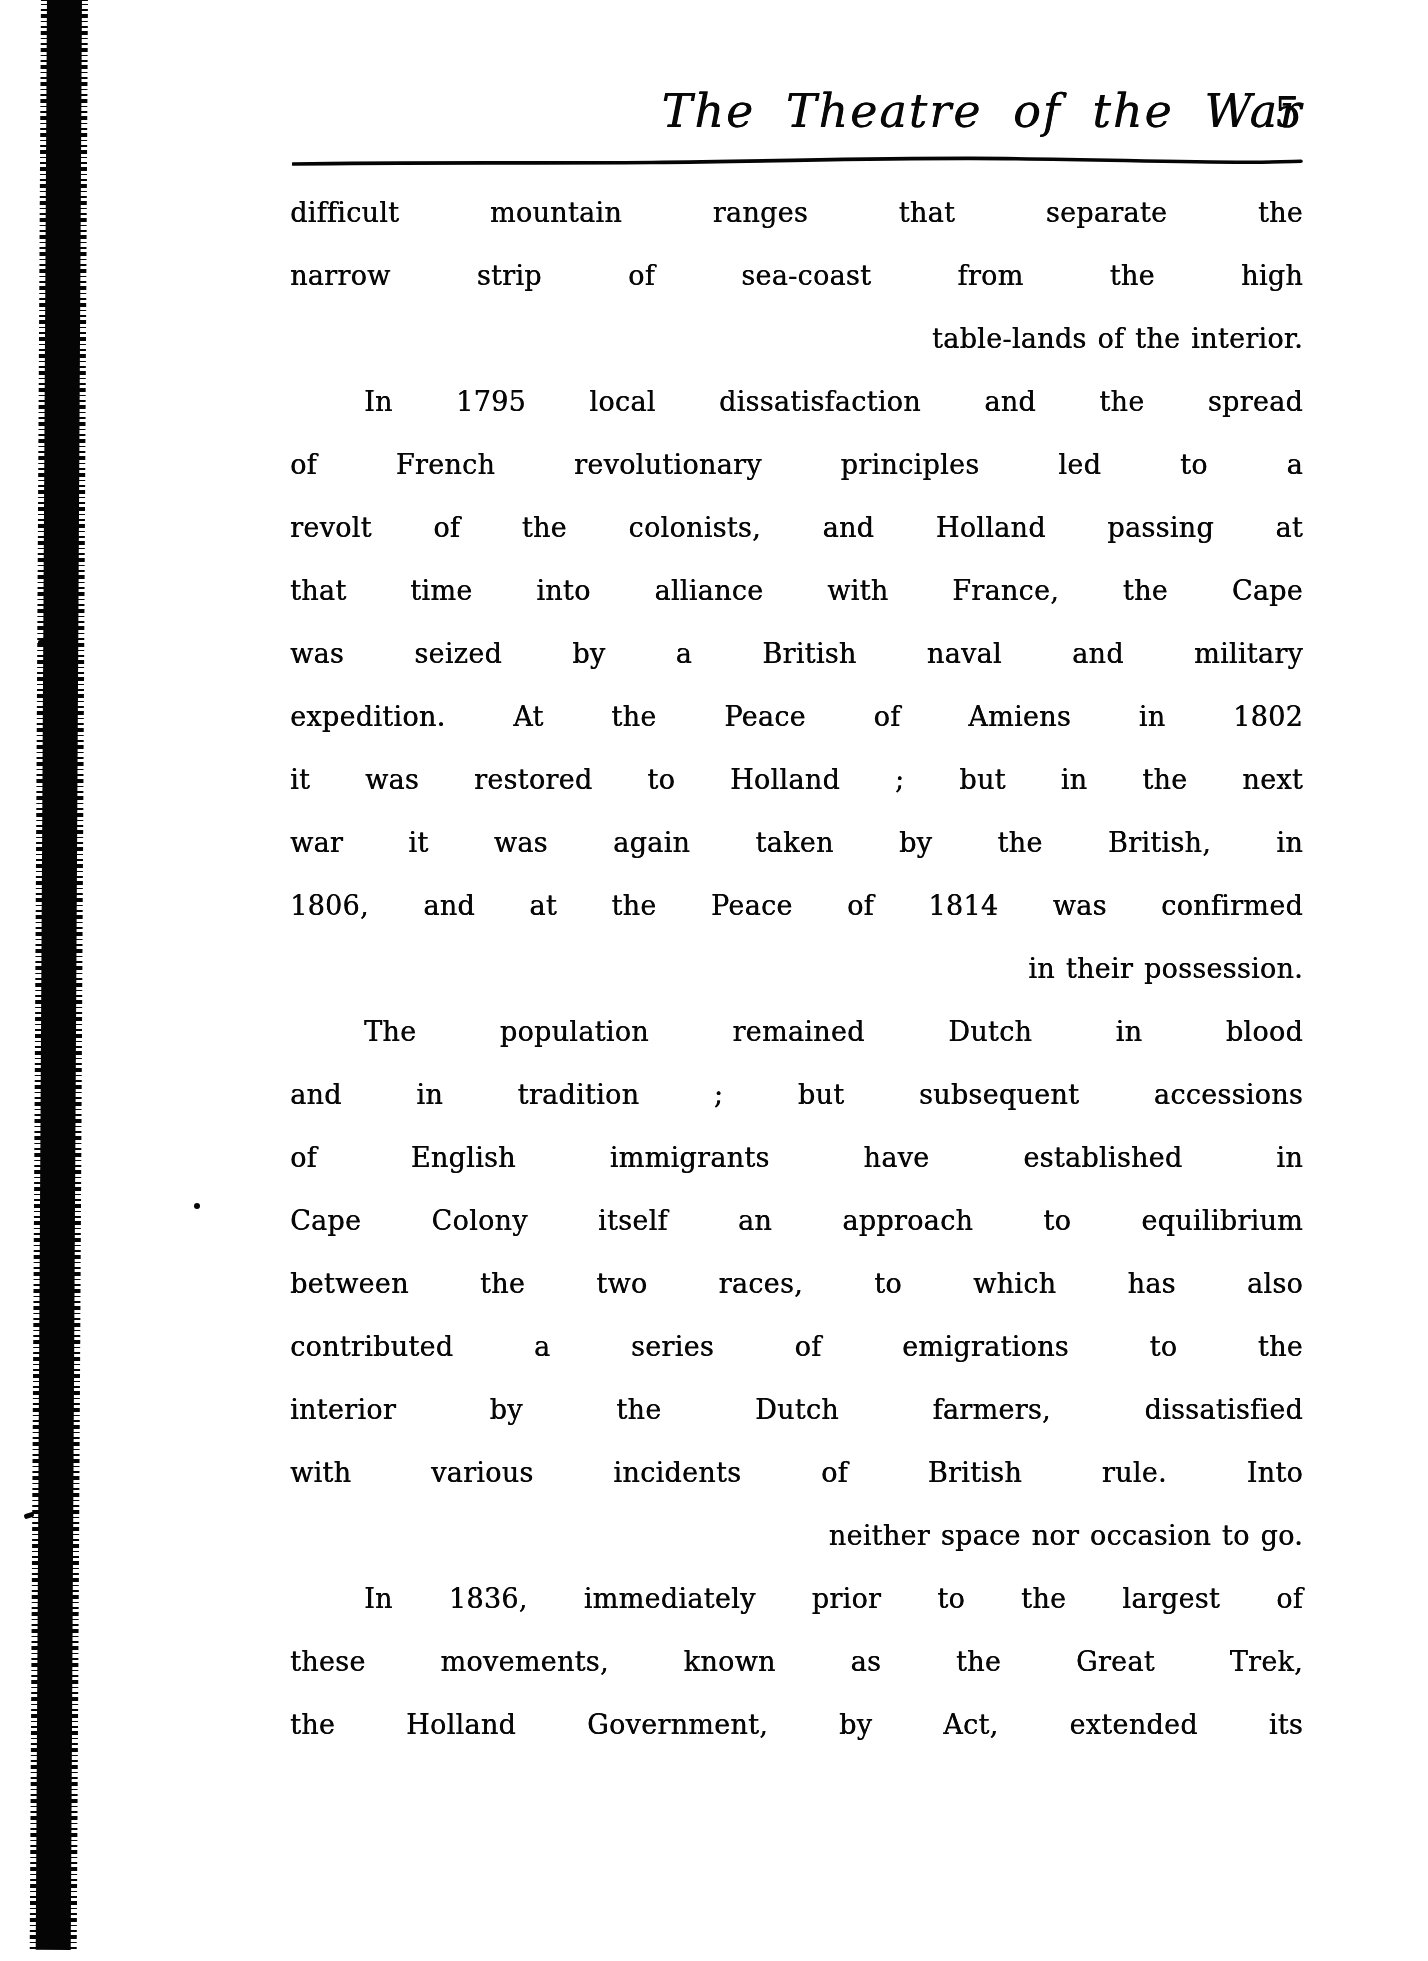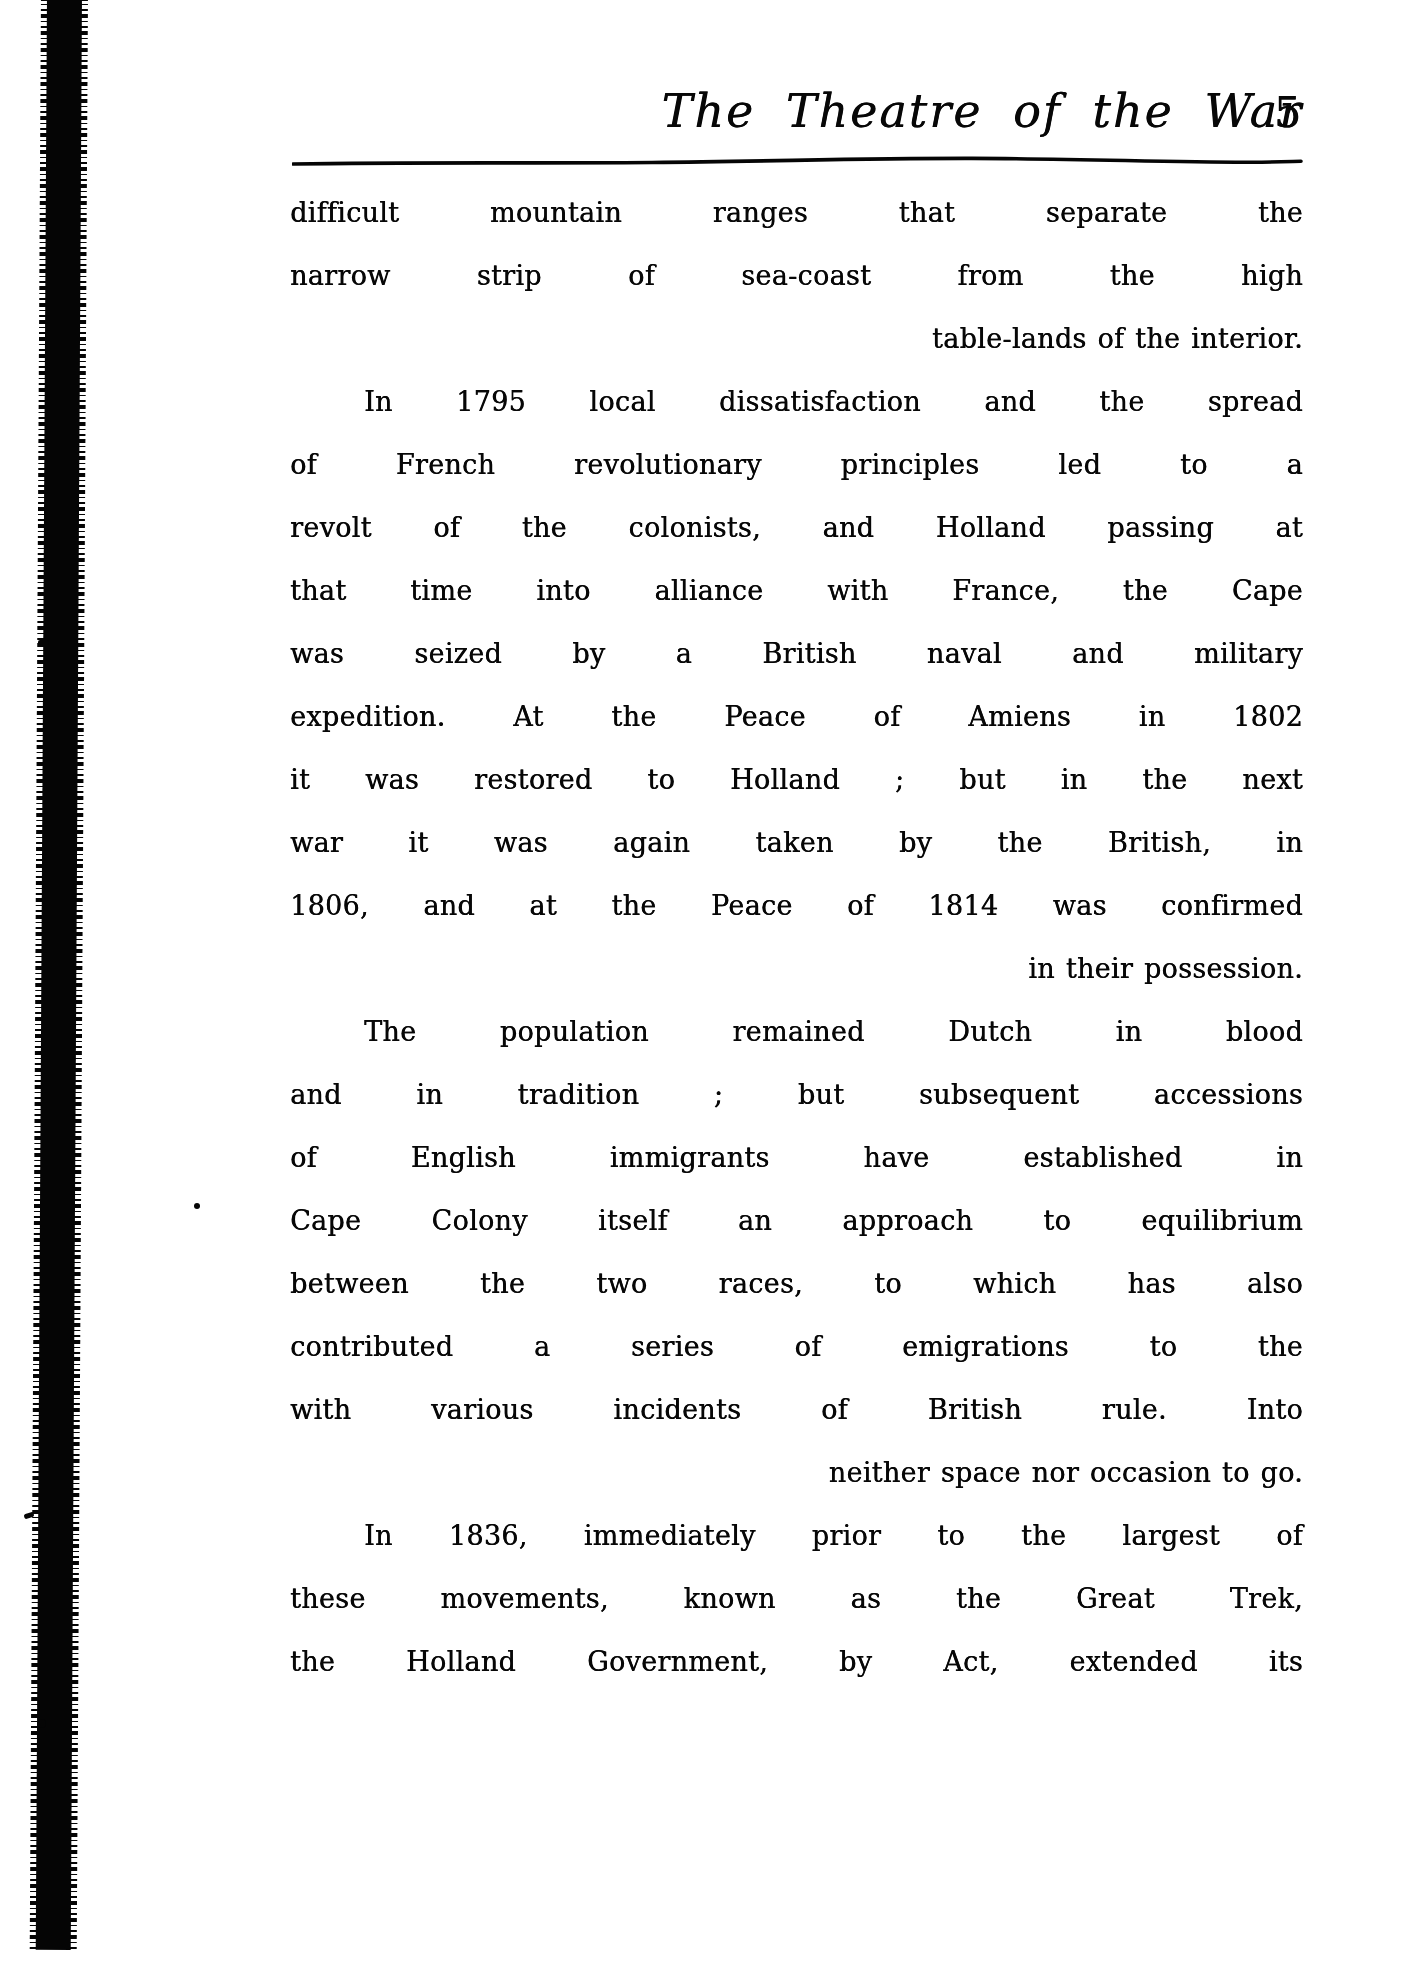--- a/index.html
+++ b/index.html
@@ -99,20 +99,21 @@
         <div class="line">1806, and at the Peace of 1814 was confirmed</div>
         <div class="line no-just">in their possession.</div>
       </div>
       <div class="paragraph">
         <div class="line indent">The population remained Dutch in blood</div>
         <div class="line">and in tradition ; but subsequent accessions</div>
         <div class="line">of English immigrants have established in</div>
         <div class="line">Cape Colony itself an approach to equilibrium</div>
         <div class="line">between the two races, to which has also</div>
         <div class="line">contributed a series of emigrations to the</div>
+        <div class="line">interior by the Dutch farmers, dissatisfied</div>
         <div class="line">with various incidents of British rule. Into</div>
         <div class="line no-just">neither space nor occasion to go.</div>
       </div>
       <div class="paragraph">
         <div class="line indent">In 1836, immediately prior to the largest of</div>
         <div class="line">these movements, known as the Great Trek,</div>
         <div class="line">the Holland Government, by Act, extended its</div>
       </div>
     </div>
 

